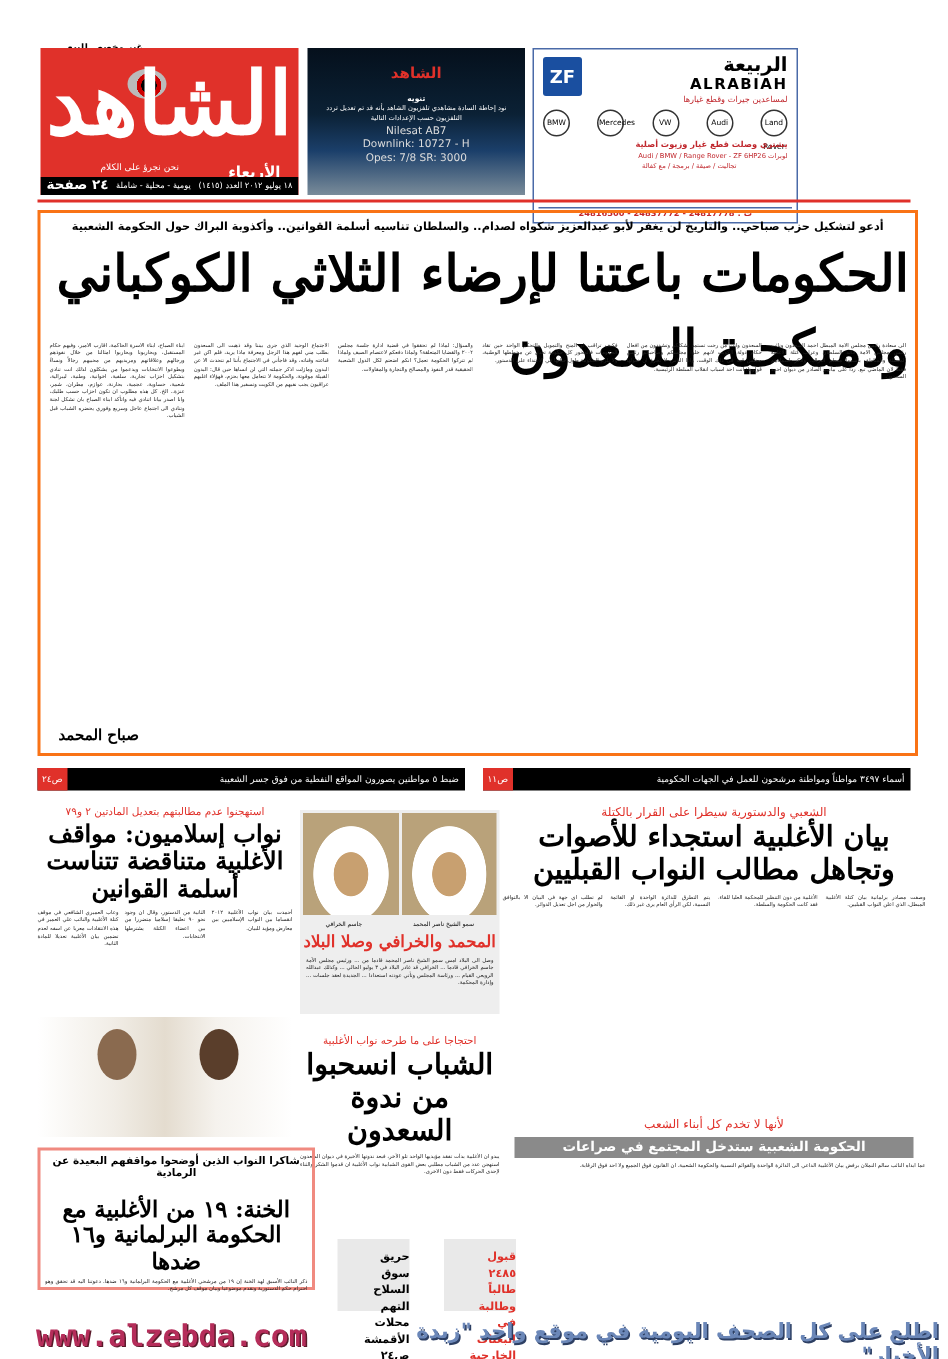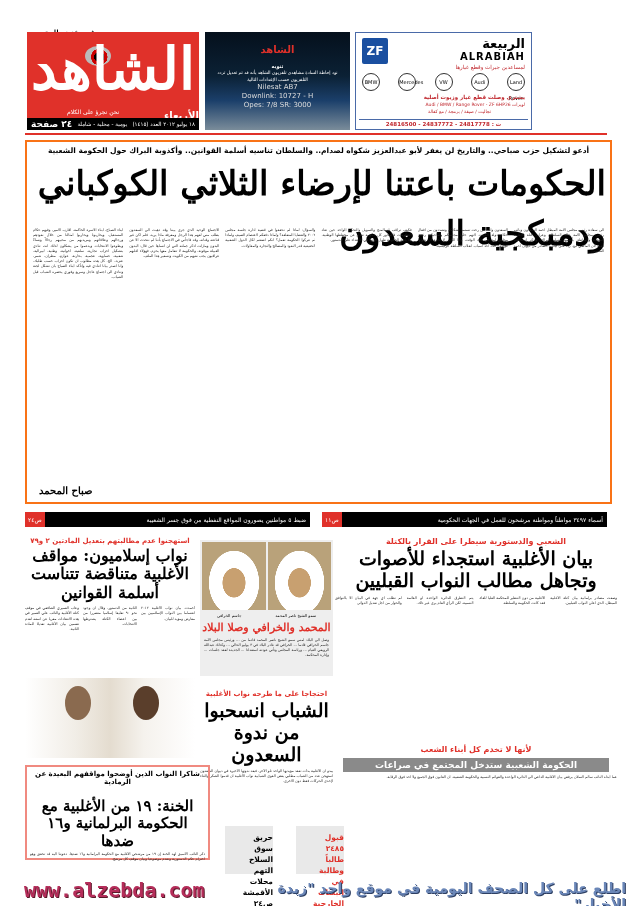--- a/index.html
+++ b/index.html
@@ -3,50 +3,50 @@
 <meta charset="utf-8">
 <style>
   * { box-sizing: border-box; margin: 0; padding: 0; }
   body { width: 632px; height: 906px; background: #fff; font-family: "DejaVu Sans", sans-serif; position: relative; overflow: hidden; direction: rtl; }
   .abs { position: absolute; }
   .not-for-sale { left: 40px; top: 28px; width: 60px; font-size: 6px; font-weight: bold; color: #000; text-align: center; }
   .masthead { left: 27px; top: 32px; width: 172px; height: 98px; background: #e0312a; overflow: hidden; }
   .masthead .logo { position: absolute; left: 0; right: 0; top: 2px; text-align: center; font-size: 58px; font-weight: bold; color: #fff; line-height: 70px; letter-spacing: -2px; font-family: "DejaVu Serif", serif; }
   .masthead .eye { position: absolute; left: 58px; top: 14px; width: 26px; height: 20px; border-radius: 50%; background: radial-gradient(circle at 55% 55%, #000 0 28%, #c00 29% 45%, #bbb 46% 100%); }
   .masthead .slogan { position: absolute; left: 40px; top: 76px; font-size: 6px; color: #fff; }
-  .masthead .day { position: absolute; right: 0; top: 78px; font-size: 10px; font-weight: bold; color: #fff; }
+  .masthead .day { position: absolute; right: 12px; top: 78px; font-size: 10px; font-weight: bold; color: #fff; }
   .masthead .bar { position: absolute; left: 0; right: 0; bottom: 0; height: 12px; background: #000; color: #fff; font-size: 5.5px; display: flex; align-items: center; justify-content: space-between; padding: 4px 4px; }
   .masthead .bar .pages { font-size: 9px; font-weight: bold; }
   .ad-tv { left: 205px; top: 32px; width: 145px; height: 98px; background: linear-gradient(180deg, #05101c 0%, #0b2135 45%, #1b3f6a 70%, #7a8c9a 100%); color: #fff; text-align: center; overflow: hidden; }
   .ad-tv .brand { margin-top: 12px; font-size: 10px; font-weight: bold; color: #e0312a; }
   .ad-tv .notice { margin-top: 8px; font-size: 5px; font-weight: bold; }
   .ad-tv .txt { font-size: 4.5px; line-height: 7px; padding: 0 6px; }
   .ad-tv .sat { font-size: 7px; line-height: 9px; color: #ddd; }
-  .ad-alrabiah { left: 355px; top: 32px; width: 177px; height: 98px; border: 1px solid #4a6aa8; background: #fff; overflow: hidden; }
+  .ad-alrabiah { left: 355px; top: 32px; width: 177px; height: 117px; border: 1px solid #4a6aa8; background: #fff; overflow: hidden; }
   .ad-alrabiah .zf { position: absolute; left: 6px; top: 5px; width: 26px; height: 26px; background: #1a4fa0; color: #fff; font-weight: bold; font-size: 12px; display: flex; align-items: center; justify-content: center; border-radius: 2px; }
   .ad-alrabiah .name-ar { position: absolute; right: 6px; top: 3px; font-size: 13px; font-weight: bold; }
   .ad-alrabiah .name-en { position: absolute; right: 6px; top: 18px; font-size: 10px; font-weight: bold; letter-spacing: 1px; direction: ltr; }
   .ad-alrabiah .sub { position: absolute; right: 6px; top: 31px; font-size: 5.5px; color: #c0272d; }
   .ad-alrabiah .logos { position: absolute; left: 6px; right: 6px; top: 40px; display: flex; justify-content: space-between; direction: ltr; }
   .ad-alrabiah .logos span { width: 18px; height: 18px; border-radius: 50%; border: 1px solid #333; display: block; font-size: 5px; text-align: center; line-height: 16px; }
   .ad-alrabiah .line1 { position: absolute; right: 6px; top: 61px; font-size: 5.5px; color: #c0272d; font-weight: bold; }
   .ad-alrabiah .line2 { position: absolute; right: 6px; top: 69px; font-size: 4.5px; color: #c0272d; direction: ltr; }
   .ad-alrabiah .line3 { position: absolute; right: 40px; top: 76px; font-size: 4.5px; color: #c0272d; }
   .ad-alrabiah .phones { position: absolute; left: 3px; right: 3px; bottom: 2px; border-top: 1px solid #4a6aa8; font-size: 5.5px; font-weight: bold; color: #c0272d; text-align: center; direction: ltr; padding-top: 1px; }
   .rule { left: 25px; right: 25px; top: 133px; height: 2px; background: #e0312a; }
   .lead { left: 25px; top: 140px; width: 587px; height: 364px; border: 2px solid #f97316; }
   .lead .kicker { position: absolute; top: 4px; left: 8px; right: 8px; text-align: center; font-size: 7.5px; font-weight: bold; }
   .lead .headline { position: absolute; top: 16px; left: 4px; right: 4px; text-align: right; font-size: 34px; font-weight: 900; line-height: 50px; font-family: "DejaVu Serif", serif; letter-spacing: -1px; }
   .lead .cols { position: absolute; top: 86px; left: 6px; right: 6px; bottom: 4px; display: flex; gap: 6px; }
   .lead .col { flex: 1; font-size: 3.6px; line-height: 5.2px; color: #222; text-align: justify; overflow: hidden; }
   .lead .sig { position: absolute; left: 12px; bottom: 6px; font-size: 10px; font-weight: bold; font-family: "DejaVu Serif", serif; }
   .teasers { left: 25px; right: 25px; top: 512px; height: 15px; display: flex; gap: 12px; }
   .teaser { flex: 1; background: #000; color: #fff; font-size: 6px; display: flex; align-items: center; justify-content: space-between; padding-right: 4px; }
   .teaser .pg { background: #e0312a; font-size: 6px; padding: 0 3px; height: 100%; display: flex; align-items: center; }
-  .kicker-red { color: #e0312a; font-weight: bold; text-align: center; }
+  .kicker-red { color: #e0312a; font-weight: normal; text-align: center; }
   .hl { font-weight: 900; text-align: center; font-family: "DejaVu Serif", serif; line-height: 1.15; }
   .body-txt { font-size: 3.6px; line-height: 5.2px; color: #222; text-align: justify; overflow: hidden; }
   .s1 { left: 335px; top: 537px; width: 282px; height: 155px; }
   .s1 .kicker-red { font-size: 8px; }
   .s1 .hl { font-size: 19px; margin-top: 2px; }
   .s1 .cols { display: flex; gap: 5px; margin-top: 4px; height: 80px; }
   .s1 .cols .body-txt { flex: 1; }
   .photo-box { left: 200px; top: 540px; width: 133px; height: 136px; background: #eee; }
   .photo-box .imgs { display: flex; height: 72px; gap: 2px; padding: 2px; }
   .photo-box .img { flex: 1; background: radial-gradient(ellipse at 50% 60%, #c8a070 0 25%, #fff 26% 55%, #b9a27a 56%); }

